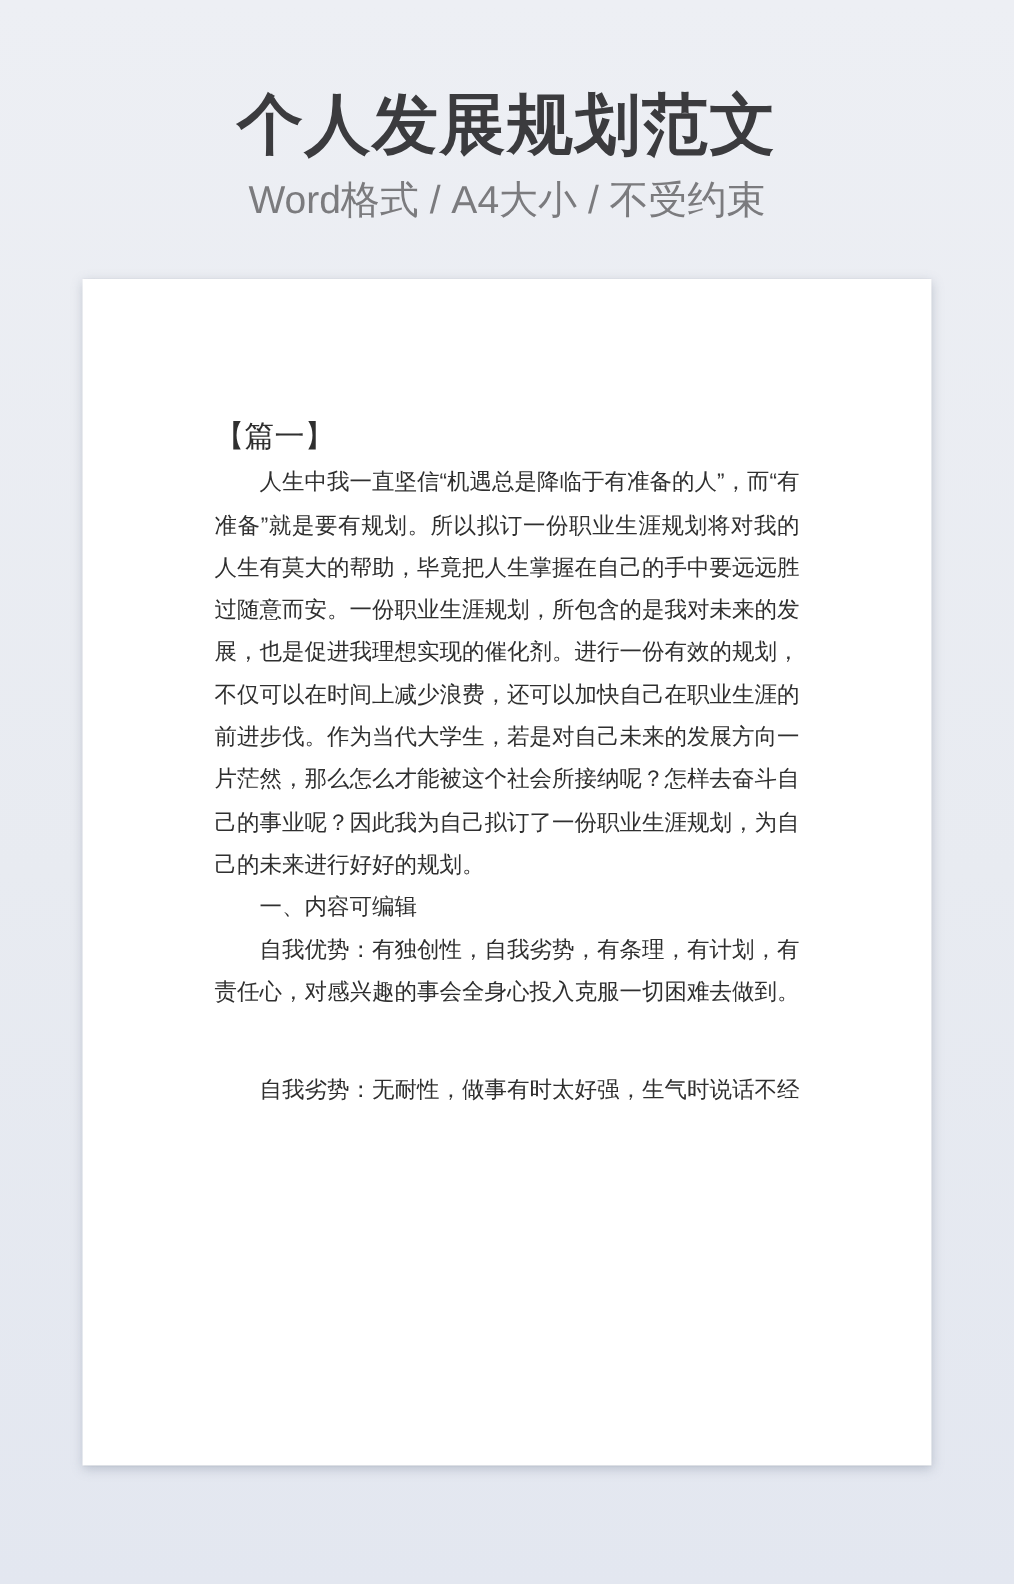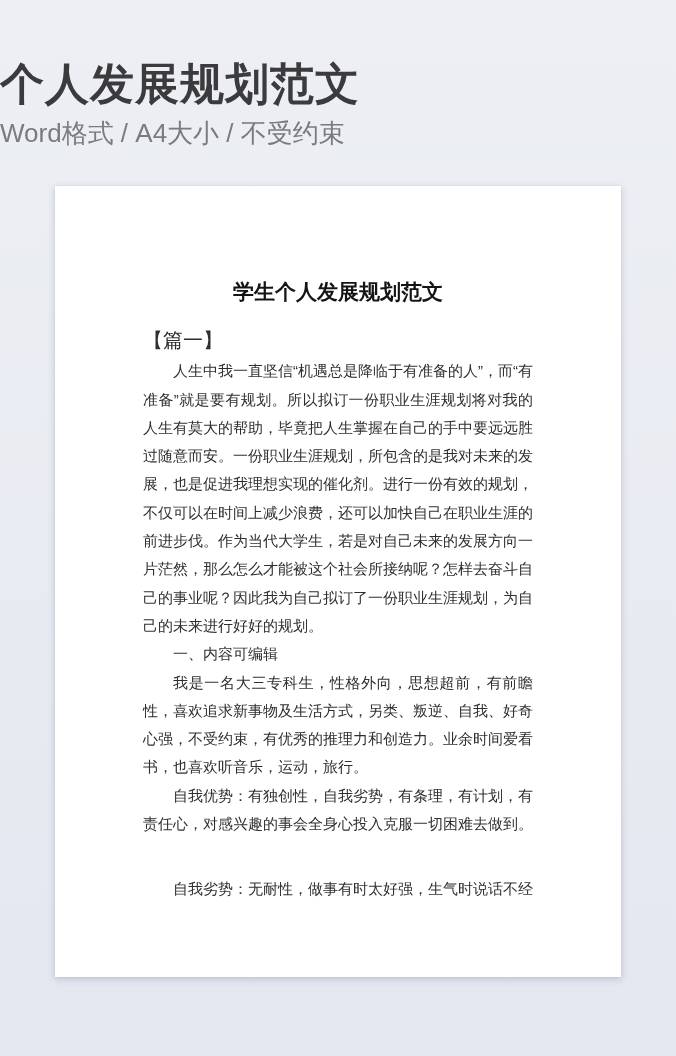--- a/index.html
+++ b/index.html
@@ -9,20 +9,21 @@
     height: 1056px;
     overflow: hidden;
     font-family: "Liberation Sans", sans-serif;
   }
   body {
     background: linear-gradient(180deg, #edeff4 0%, #e8ebf1 55%, #e3e7f0 100%);
     position: relative;
   }
   .hero {
     padding-top: 60px;
+    text-align: center;
   }
   .hero h1 {
     margin: 0;
     font-size: 44px;
     line-height: 48px;
     font-weight: 700;
     color: #3b3b3e;
     letter-spacing: 1px;
   }
   .hero .subtitle {
@@ -72,23 +73,21 @@
 </style>
 </head>
 <body>
 
 <div class="hero">
   <h1>个人发展规划范文</h1>
   <p class="subtitle">Word格式 / A4大小 / 不受约束</p>
 </div>
 
 <div class="paper">
-  <h2 class="doc-title">学生个人发展规划范文</h2>
   <p class="section-label">【篇一】</p>
   <div id="doc-body">
       <p class="para">人生中我一直坚信“机遇总是降临于有准备的人”，而“有准备”就是要有规划。所以拟订一份职业生涯规划将对我的人生有莫大的帮助，毕竟把人生掌握在自己的手中要远远胜过随意而安。一份职业生涯规划，所包含的是我对未来的发展，也是促进我理想实现的催化剂。进行一份有效的规划，不仅可以在时间上减少浪费，还可以加快自己在职业生涯的前进步伐。作为当代大学生，若是对自己未来的发展方向一片茫然，那么怎么才能被这个社会所接纳呢？怎样去奋斗自己的事业呢？因此我为自己拟订了一份职业生涯规划，为自己的未来进行好好的规划。</p>
       <p class="para">一、内容可编辑</p>
-      <p class="para">我是一名大三专科生，性格外向，思想超前，有前瞻性，喜欢追求新事物及生活方式，另类、叛逆、自我、好奇心强，不受约束，有优秀的推理力和创造力。业余时间爱看书，也喜欢听音乐，运动，旅行。</p>
       <p class="para">自我优势：有独创性，自我劣势，有条理，有计划，有责任心，对感兴趣的事会全身心投入克服一切困难去做到。</p>
       <p class="para blank"></p>
       <p class="para">自我劣势：无耐性，做事有时太好强，生气时说话不经</p>
     </div>
 </div>
 
 </body></html>

